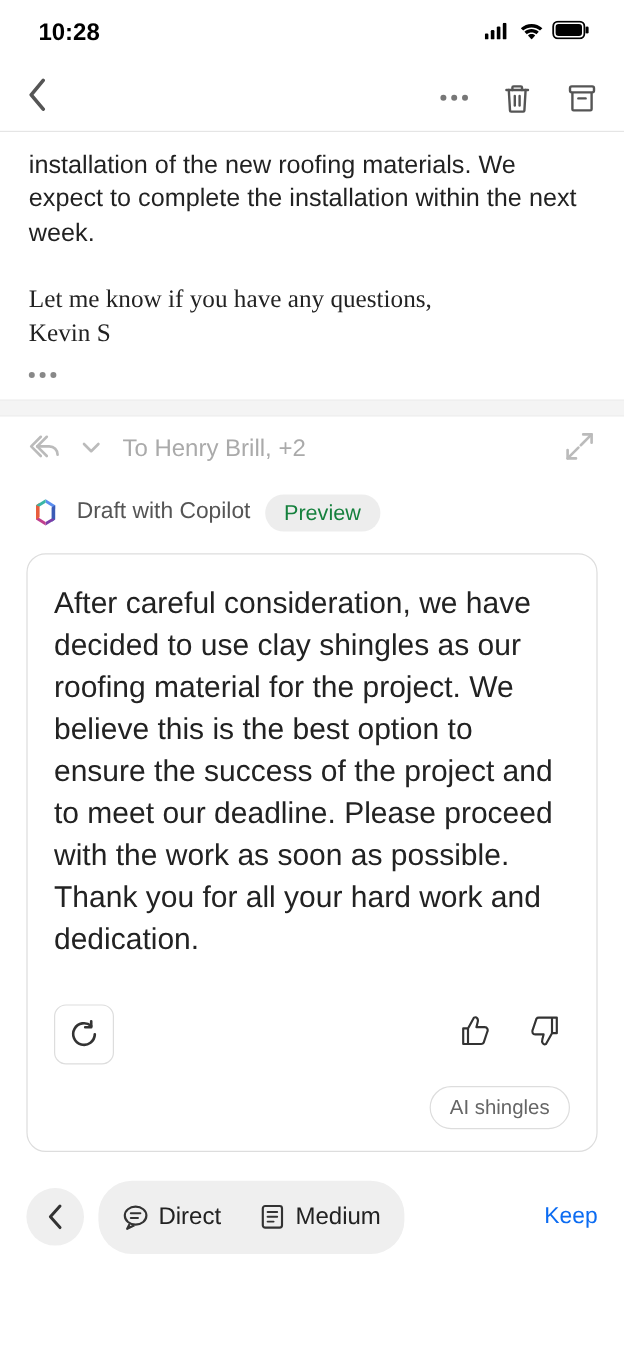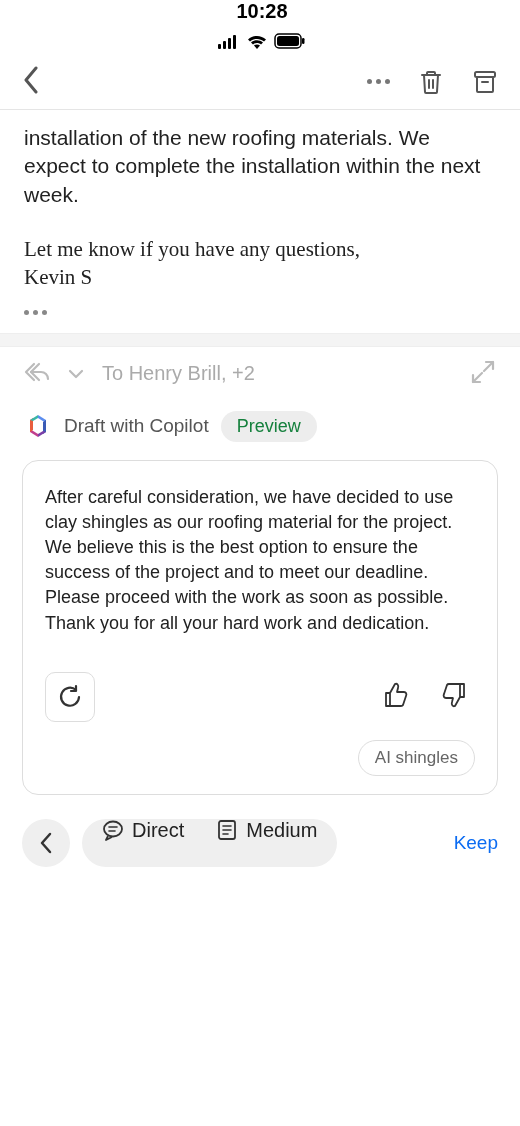--- a/index.html
+++ b/index.html
@@ -12,21 +12,20 @@
       color: #000;
     }
     .status-bar {
       height: 54px;
       display: flex;
       align-items: center;
       justify-content: space-between;
       padding: 0 28px 0 32px;
       font-size: 20px;
       font-weight: 600;
-      flex-direction: column;
     }
     .status-right { display: flex; align-items: center; gap: 6px; }
     .nav-bar {
       height: 56px;
       display: flex;
       align-items: center;
       justify-content: space-between;
       padding: 0 22px;
       border-bottom: 1px solid #e5e5e5;
     }
@@ -79,21 +78,21 @@
       color: #15803d;
       font-weight: 500;
     }
 
     .draft-card {
       margin: 10px 22px;
       border: 1px solid #ddd;
       border-radius: 16px;
       padding: 24px 22px 18px;
     }
-    .draft-text { font-size: 18px; line-height: 1.4; color: #222; }
+    .draft-text { font-size: 25px; line-height: 1.4; color: #222; }
     .draft-actions {
       display: flex;
       align-items: center;
       justify-content: space-between;
       margin-top: 36px;
     }
     .refresh-btn {
       width: 50px; height: 50px;
       border: 1px solid #ddd;
       border-radius: 10px;
@@ -122,22 +121,22 @@
       width: 48px; height: 48px;
       border-radius: 50%;
       background: #efefef;
       display: flex; align-items: center; justify-content: center;
     }
     .round-btn svg { width: 14px; height: 22px; }
     .pill-group {
       display: flex;
       background: #efefef;
       border-radius: 28px;
-      height: 48px;
-      align-items: flex-start;
+      height: 61px;
+      align-items: center;
       padding: 0 4px;
     }
     .pill-item {
       display: flex;
       align-items: center;
       gap: 8px;
       padding: 0 16px;
       font-size: 20px;
       color: #222;
       font-weight: 500;

